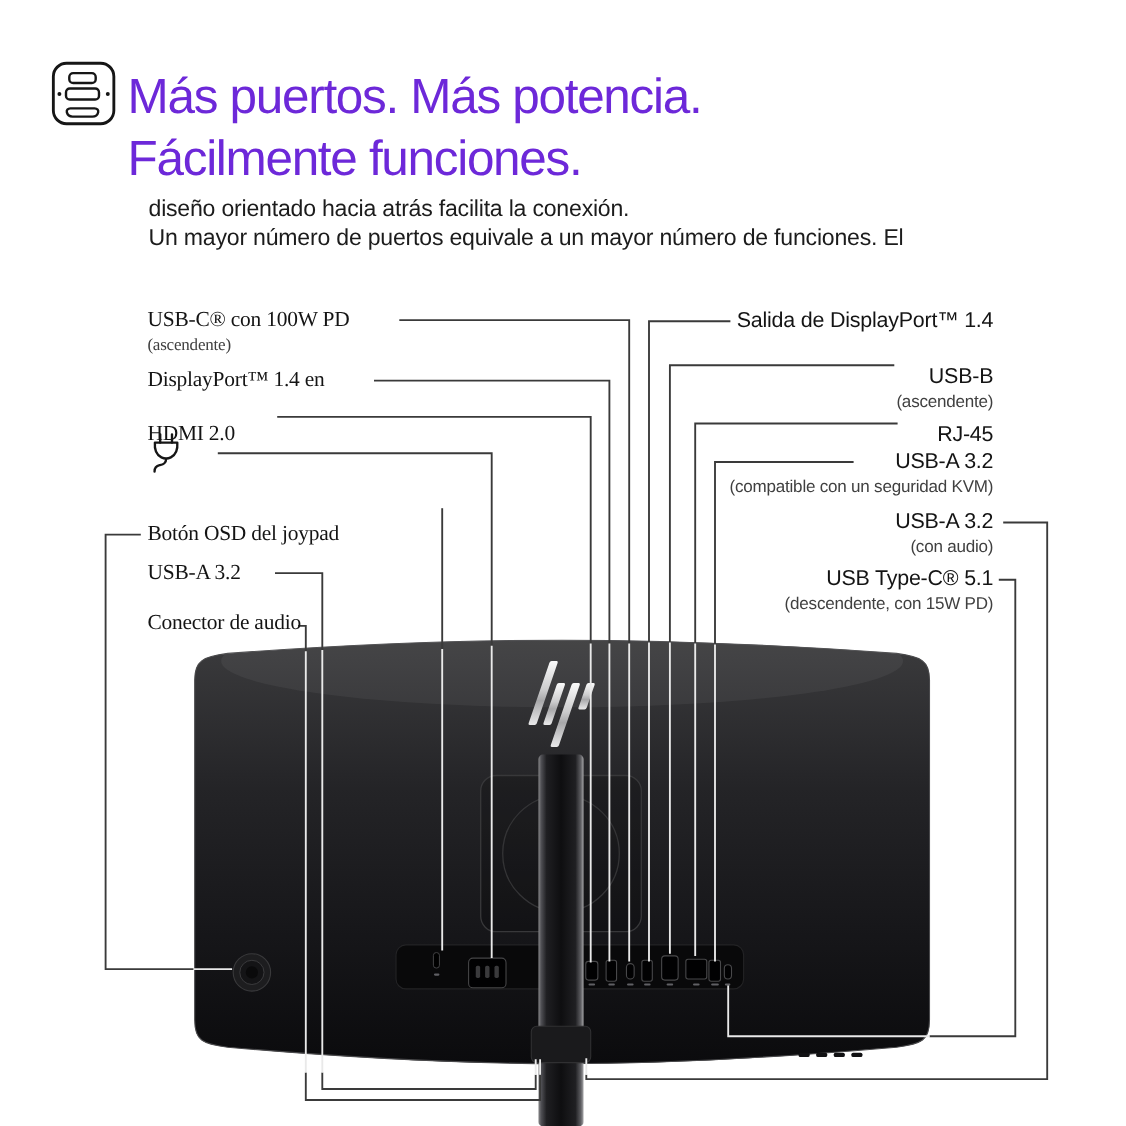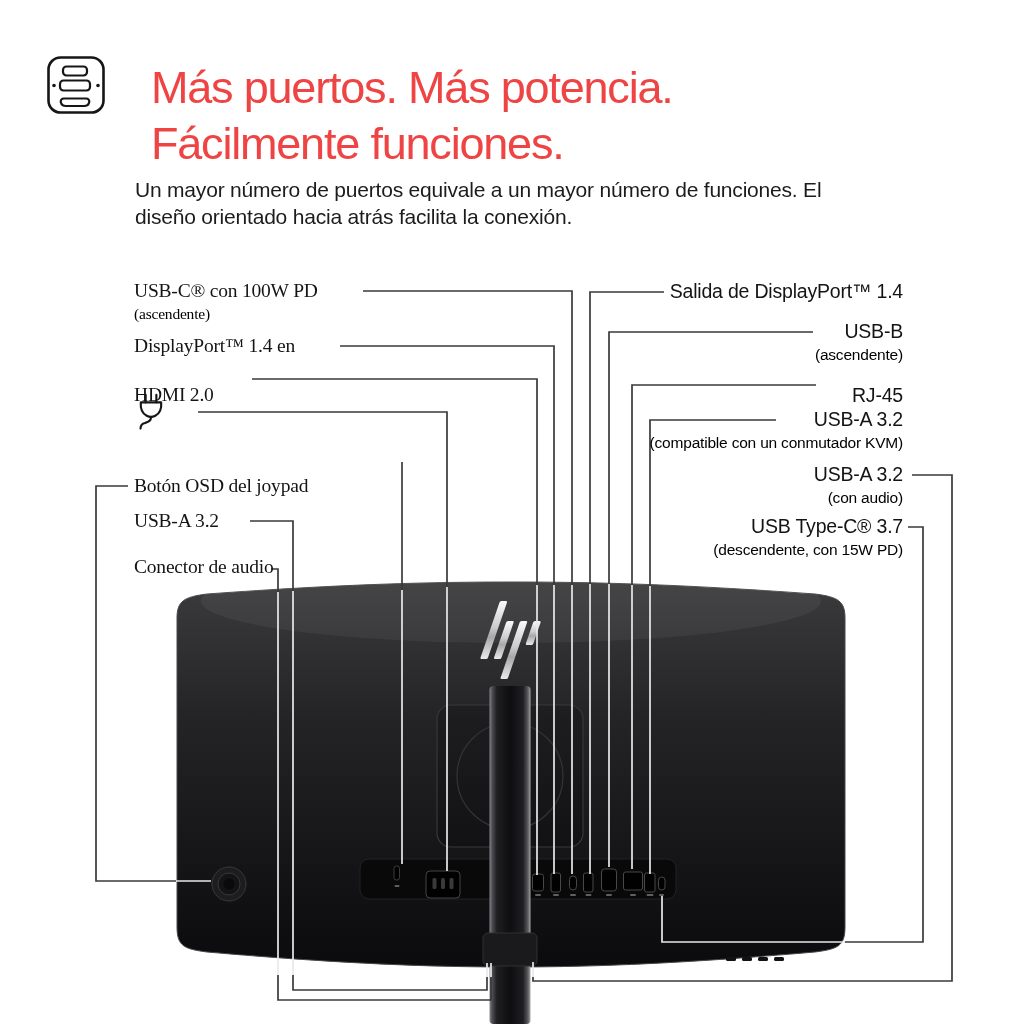--- a/index.html
+++ b/index.html
@@ -2,34 +2,34 @@
 <html><head>
 <meta charset="utf-8">
 <style>
   html,body{margin:0;padding:0;}
   body{width:1024px;height:1024px;background:#ffffff;overflow:hidden;
        font-family:"Liberation Sans","DejaVu Sans",sans-serif;color:#141414;}
   .canvas{position:relative;width:1024px;height:1024px;background:#fff;}
 
   
   .hdr-icon{position:absolute;left:46px;top:55px;width:60px;height:60px;}
-  .title{position:absolute;left:151px;top:60px;font-size:45px;line-height:56px;
-         letter-spacing:-1.2px;color:#ef4444;font-weight:400;white-space:nowrap;}
+  .title{position:absolute;left:116px;top:60px;font-size:45px;line-height:56px;
+         letter-spacing:-1.2px;color:#6d28d9;font-weight:400;white-space:nowrap;}
   .intro{position:absolute;left:135px;top:176px;font-size:21px;line-height:27px;
          letter-spacing:-0.2px;color:#1c1c1c;white-space:nowrap;}
 
   
   .lblL{position:absolute;left:134px;font-size:19.5px;line-height:21px;
         letter-spacing:-0.2px;color:#141414;white-space:nowrap;font-family:Liberation Serif, serif;}
   .lblR{position:absolute;right:121px;text-align:right;font-size:19.5px;line-height:21px;
         letter-spacing:-0.2px;color:#141414;white-space:nowrap;}
-  .sub{font-size:15.5px;line-height:19px;margin-top:3px;color:#000000;}
+  .sub{font-size:15.5px;line-height:19px;margin-top:3px;color:#404040;}
   #ll1{top:280px}#ll2{top:335px}#ll3{top:384px}
   #ll4{top:439px}#ll5{top:475px}#ll6{top:510px}#ll7{top:556px}
-  #rl1{top:281px}#rl2{top:321px}#rl3{top:385px}#rl4{top:409px}#rl5{top:464px}#rl6{top:516px}
+  #rl1{top:281px}#rl2{top:332px}#rl3{top:385px}#rl4{top:409px}#rl5{top:464px}#rl6{top:516px}
   .plug-icon{position:absolute;left:136px;top:392px;width:30px;height:40px;}
 
   .diagram{position:absolute;left:0;top:0;width:1024px;height:1024px;}
 </style>
 </head>
 <body>
 
 <div class="canvas">
 
   <svg class="hdr-icon" viewBox="0 0 60 60">
@@ -39,22 +39,22 @@
     <circle cx="8" cy="30.5" r="1.8" fill="#161616"></circle>
     <circle cx="52" cy="30.5" r="1.8" fill="#161616"></circle>
     <path d="M18,43.5 L40,43.5 C42.4,43.5 43.7,45.2 43.2,47.2 C42.6,49.5 40.6,51 38.1,51 L19.9,51 C17.4,51 15.4,49.5 14.8,47.2 C14.3,45.2 15.6,43.5 18,43.5 Z" fill="none" stroke="#161616" stroke-width="2.2"></path>
   </svg>
 
   <div class="title">
     <div>Más puertos. Más potencia.</div>
     <div>Fácilmente funciones.</div>
   </div>
   <div class="intro">
+    <div>diseño orientado hacia atrás facilita la conexión.</div>
     <div>Un mayor número de puertos equivale a un mayor número de funciones. El</div>
-    <div>diseño orientado hacia atrás facilita la conexión.</div>
   </div>
 
   <svg class="diagram" viewBox="0 0 1024 1024">
     <defs>
       <linearGradient id="monGrad" x1="0" y1="0" x2="0" y2="1">
         <stop offset="0" stop-color="#3b3b3d"></stop>
         <stop offset="0.35" stop-color="#242427"></stop>
         <stop offset="0.7" stop-color="#161619"></stop>
         <stop offset="1" stop-color="#0b0b0d"></stop>
       </linearGradient>
@@ -204,24 +204,24 @@
   </div>
   <div class="lblR" id="rl2">
     <div>USB-B</div>
     <div class="sub">(ascendente)</div>
   </div>
   <div class="lblR" id="rl3">
     <div>RJ-45</div>
   </div>
   <div class="lblR" id="rl4">
     <div>USB-A 3.2</div>
-    <div class="sub">(compatible con un conmutador KVM)</div>
+    <div class="sub">(compatible con un seguridad KVM)</div>
   </div>
   <div class="lblR" id="rl5">
     <div>USB-A 3.2</div>
     <div class="sub">(con audio)</div>
   </div>
   <div class="lblR" id="rl6">
-    <div>USB Type-C® 3.7</div>
+    <div>USB Type-C® 5.1</div>
     <div class="sub">(descendente, con 15W PD)</div>
   </div>
 
 </div>
 
 </body></html>

